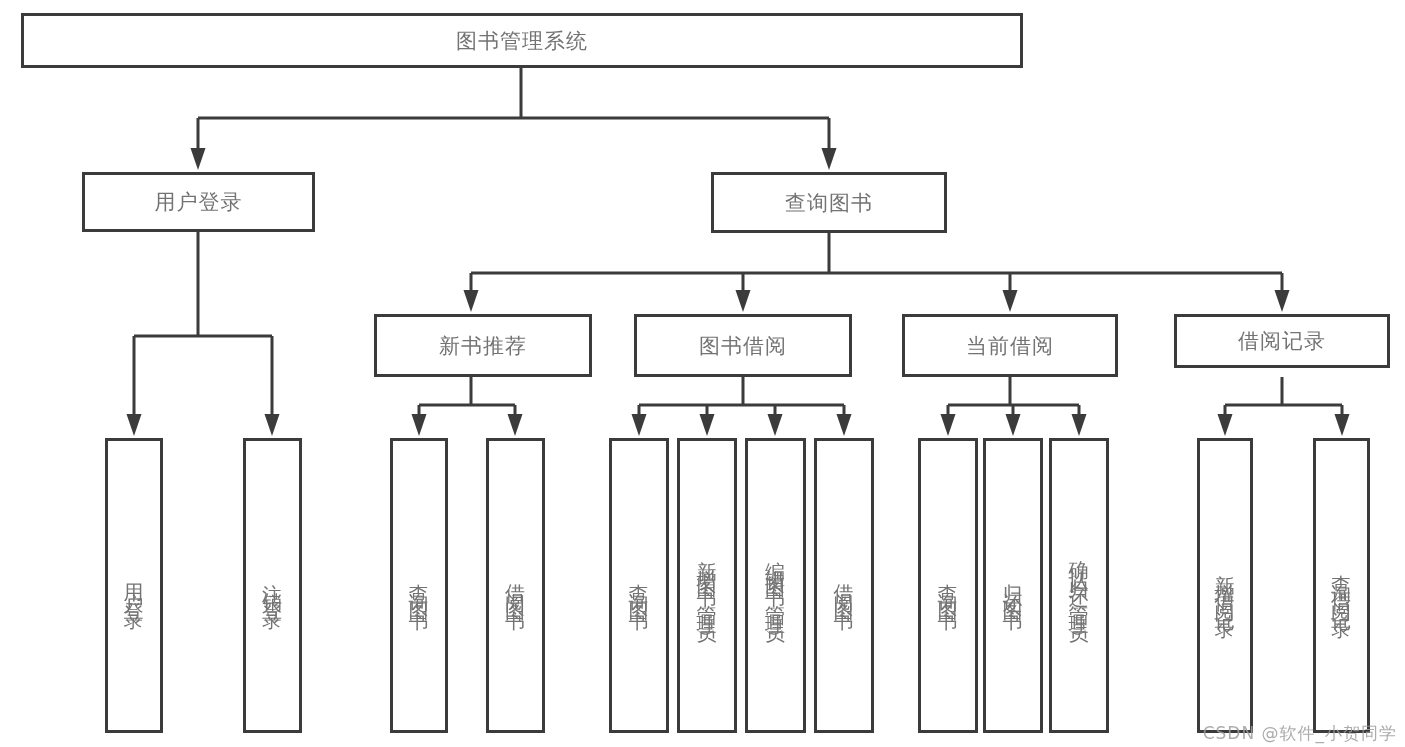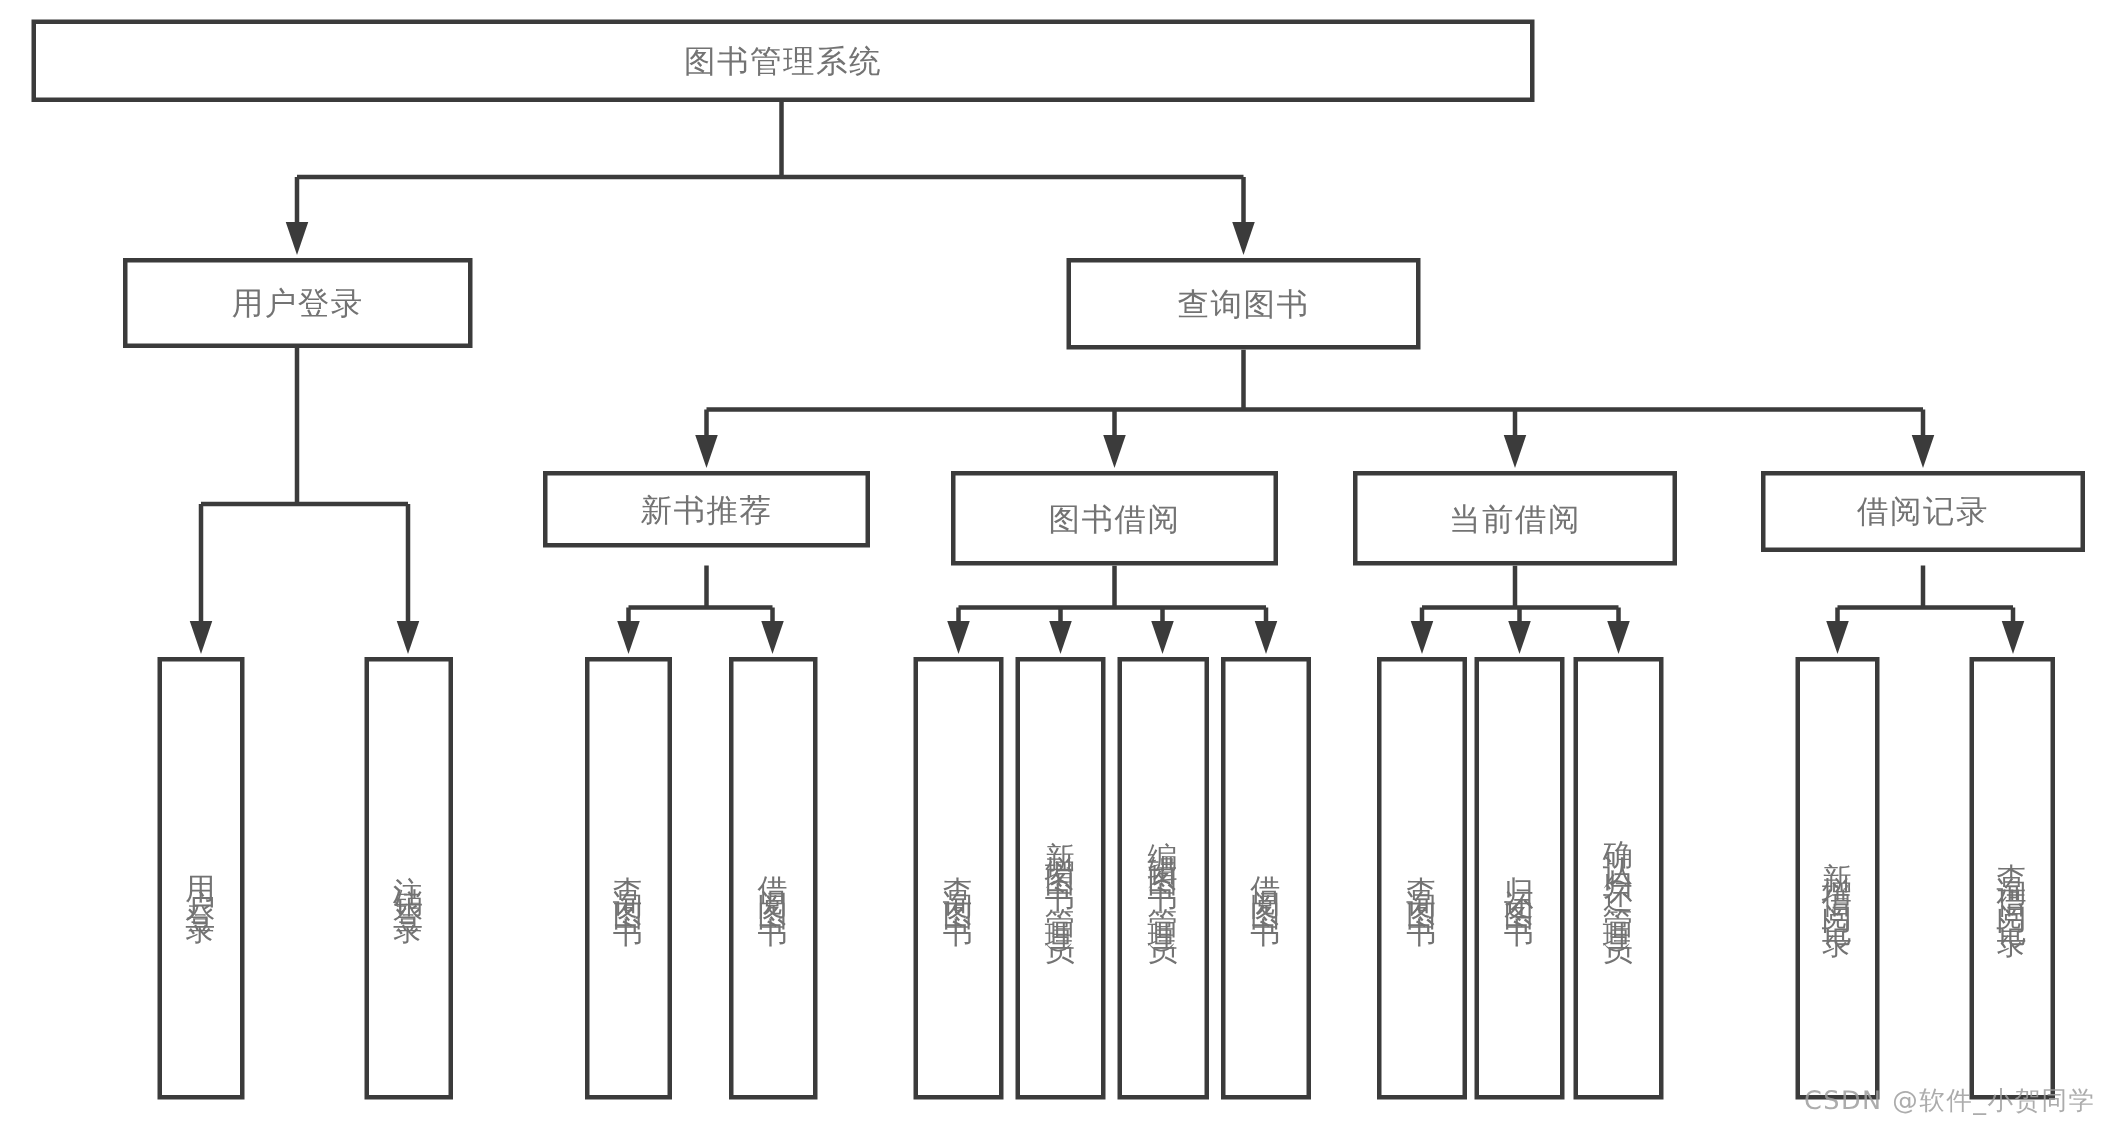--- a/index.html
+++ b/index.html
@@ -62,21 +62,21 @@
     <span>图书管理系统</span>
   </div>
 
   <div class="node h" style="left:82px;top:172px;width:233px;height:60px">
     <span>用户登录</span>
   </div>
   <div class="node h" style="left:711px;top:172px;width:236px;height:61px">
     <span>查询图书</span>
   </div>
 
-  <div class="node h" style="left:362px;top:314px;width:218px;height:51px">
+  <div class="node h" style="left:374px;top:314px;width:218px;height:63px">
     <span>新书推荐</span>
   </div>
   <div class="node h" style="left:902px;top:314px;width:216px;height:63px">
     <span>当前借阅</span>
   </div>
   <div class="node h" style="left:634px;top:314px;width:218px;height:63px">
     <span>图书借阅</span>
   </div>
   <div class="node h" style="left:1174px;top:314px;width:216px;height:54px">
     <span>借阅记录</span>

